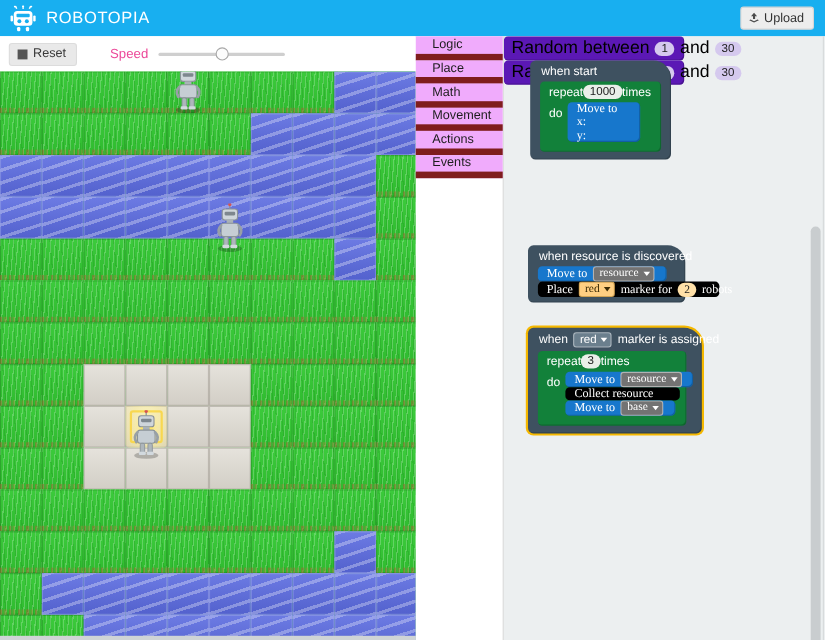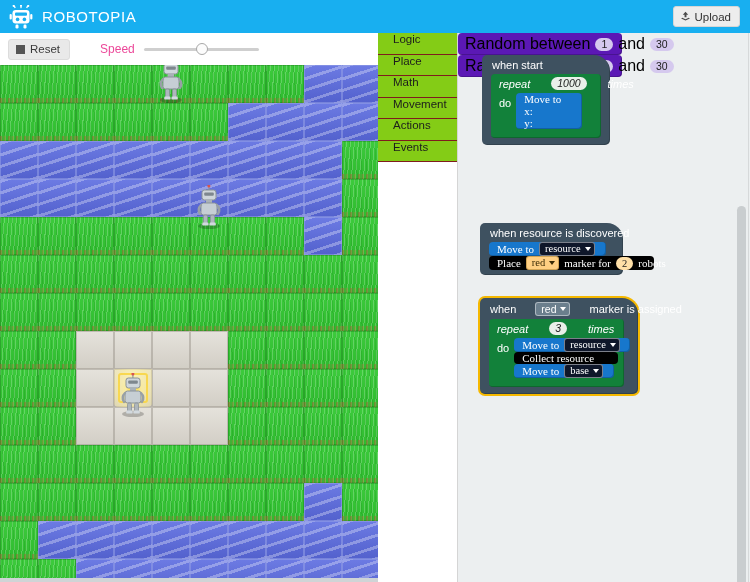--- a/index.html
+++ b/index.html
@@ -141,22 +141,22 @@
     position: absolute; left: 0; top: 578px; width: 378px; height: 4px;
     background: #cfd4d6;
   }
 
   
   #palette {
     position: absolute; left: 378px; top: 33px; width: 80px; height: 549px;
     background: #ffffff; border-right: 1px solid #d5d5d5;
   }
   .cat-row {
-    height: 21.5px; display: flex; align-items: flex-start;
-    border-bottom: 1px solid #7f1d1d; cursor: pointer; background: #84cc16;
+    height: 21.5px; display: flex; align-items: center;
+    border-bottom: 6px solid #7f1d1d; cursor: pointer; background: #f0abfc;
   }
   .cat-swatch { width: 8px; flex: 0 0 8px; }
   .cat-label {
     flex: 1; display: flex; align-items: center;
     padding-left: 7px; font-size: 11.5px; color: #1d1d1d;
   }
 
   
   #workspace {
     position: absolute; left: 458px; top: 33px; width: 292px; height: 549px;
@@ -173,21 +173,21 @@
   .hat-title {
     padding: 4px 10px 3px 10px; font-size: 11px; color: #fff; white-space: nowrap;
   }
   .hat-body { padding: 0 0 7px 9px; }
 
   .blk-loop {
     background: #12813a; border-radius: 4px;
     box-shadow: inset -1px -1px 0 rgba(0,0,0,.2);
     position: relative;
   }
-  .loop-head { padding: 3px 9px 3px 8px; white-space: nowrap; display: flex; align-items: center; gap: 21px; font-style: italic; }
+  .loop-head { padding: 3px 9px 3px 8px; white-space: nowrap; display: flex; align-items: center; gap: 0; }
   .loop-do { display: flex; text-align: center; }
   .loop-do-label { padding: 4px 5px 0 8px; font-size: 11px; }
   .loop-foot { height: 9px; }
 
   .blk-move {
     background: #1777cc; border-radius: 4px;
     box-shadow: inset -1px -1px 0 rgba(0,0,0,.2);
   }
   .blk-action {
     background: #000000; border-radius: 4px;
@@ -202,21 +202,21 @@
   .row { padding: 0 8px; white-space: nowrap; display: flex; align-items: center; gap: 5px; font-family: Liberation Serif, serif; }
 
   .numfield {
     background: #e9efe9; color: #1b1b1b; border-radius: 9px;
     padding: 0 6px; font-size: 10.5px; line-height: 13px; height: 13px;
     display: inline-flex; align-items: center;
   }
   .numfield.math { background: #d5c9ee; }
   .numfield.act  { background: #ffe0a8; }
   .dropfield {
-    background: #0f172a; color: #fff; border-radius: 3px;
+    background: #737373; color: #fff; border-radius: 3px;
     padding: 0 3px 0 5px; font-size: 10.5px; line-height: 14px; height: 14px;
     display: inline-flex; align-items: center; gap: 4px;
     border: 1px solid rgba(255,255,255,.45);
   }
   .dropfield.act { background: #ffcf82; color: #3a2a05; border-color: rgba(120,80,0,.35); }
   .dropfield.hat-drop { background: #6b7f8d; color: #fff; border-color: rgba(255,255,255,.45); }
   .caret {
     width: 0; height: 0; border-left: 3.5px solid transparent;
     border-right: 3.5px solid transparent; border-top: 4px solid currentColor;
     display: inline-block;
@@ -576,21 +576,21 @@
           </span>
           <span>marker for</span>
           <span class="numfield act">2</span>
           <span>robots</span>
         </div>
       </div>
     </div>
   </div>
 
   <div class="blk hat selected" style="left:22px; top:265px; width:158px;">
-    <div class="hat-title" style="display:flex;align-items:center;gap:19px;">
+    <div class="hat-title" style="display:flex;align-items:center;gap:5px;">
       <span>when</span>
       <span class="dropfield hat-drop">
         <span>red</span>
         <span class="caret"></span>
       </span>
       <span>marker is assigned</span>
     </div>
     <div class="hat-body">
       <div class="blk-loop" style="width:135px;">
         <div class="loop-head">

